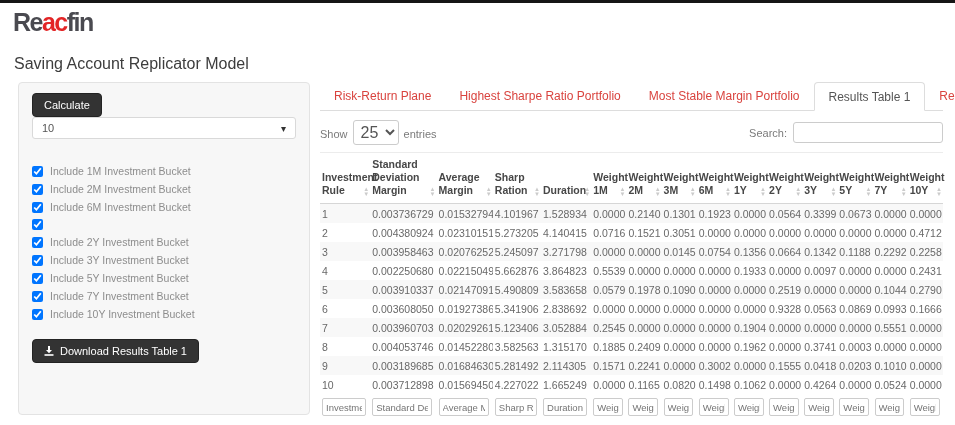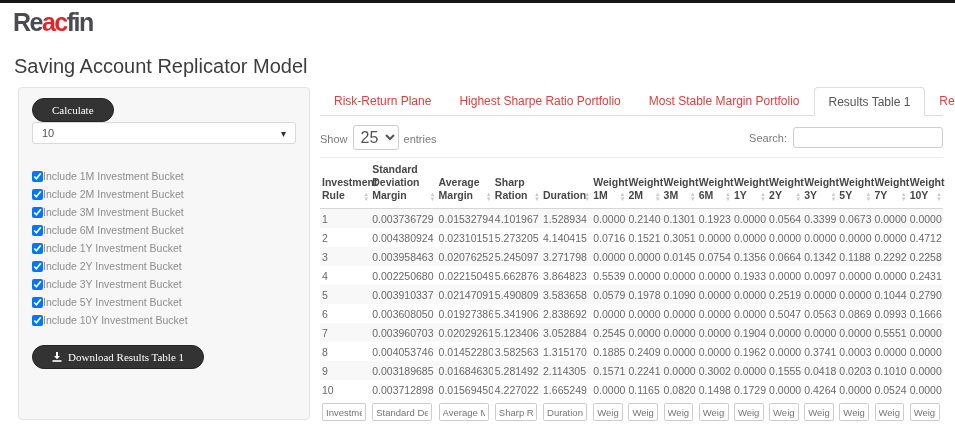--- a/index.html
+++ b/index.html
@@ -6,45 +6,45 @@
   html,body { margin:0; padding:0; }
   body {
     width:955px; height:425px; overflow:hidden;
     background:#fff; color:#333;
     font-family:"Liberation Sans", sans-serif;
   }
   .topbar { height:3px; background:#161616; }
   .logo { margin:7px 0 0 13px; font-size:25px; font-weight:bold; letter-spacing:-1.5px; line-height:1; }
   .logo .seg-gray { color:#4a4a50; }
   .logo .seg-red  { color:#e32526; }
-  h1.page-title { margin:20px 0 9px 14px; font-size:20px; font-weight:400; color:#3d3d3d; }
+  h1.page-title { margin:20px 0 9px 14px; font-size:16px; font-weight:400; color:#3d3d3d; }
 
   .layout { display:flex; align-items:flex-start; }
 
   
   .panel {
     margin-left:18px; width:292px; height:333px;
     background:#f7f7f7; border:1px solid #e3e3e3; border-radius:4px;
     padding:10px 13px 12px; flex-shrink:0;
   }
   .btn-dark {
     display:inline-flex; align-items:center; gap:6px;
-    background:#333; color:#fff; border:1px solid #232323; border-radius:12px;
-    font-size:11px; padding:5px 19px; cursor:pointer;
-    font-family:Liberation Serif, serif;
+    background:#333; color:#fff; border:1px solid #232323; border-radius:4px;
+    font-size:11px; padding:5px 11px; cursor:pointer;
+    font-family:Liberation Sans, sans-serif;
   }
   .field-label { font-size:10.5px; color:#8d8d8d; margin:15px 0 5px; }
   .fake-select {
     background:#fff; border:1px solid #d9d9d9; border-radius:3px;
     height:22px; padding:0 9px; font-size:11px; color:#555;
     display:flex; align-items:center; justify-content:space-between; cursor:pointer;
   }
   .fake-select .caret { color:#333; font-size:10px; }
   .cb-list { margin-top:26px; }
-  .cb-row { display:flex; align-items:center; gap:0; font-size:10.5px; color:#8d8d8d; margin-bottom:6px; cursor:pointer; }
+  .cb-row { display:flex; align-items:center; gap:7px; font-size:10.5px; color:#8d8d8d; margin-bottom:6px; cursor:pointer; }
   .cb-row input { width:11px; height:11px; margin:0; }
   .dl-btn { margin-top:13px; }
   .dl-icon { display:inline-block; }
 
   
   .main { flex:1; margin:0 12px 0 10px; min-width:0; }
   ul.tabs {
     list-style:none; display:flex; margin:0; padding:0;
     border-bottom:1px solid #ddd; font-size:12px;
   }
@@ -101,41 +101,40 @@
         <label class="cb-row">
           <input type="checkbox" checked="" style="">
           <span>Include 1M Investment Bucket</span>
         </label>
         <label class="cb-row">
           <input type="checkbox" checked="" style="">
           <span>Include 2M Investment Bucket</span>
         </label>
         <label class="cb-row">
           <input type="checkbox" checked="" style="">
-          <span>Include 3M Investment Bucket</span>
-        </label>
-        <label class="cb-row">
-          <input type="checkbox" checked="" style="">
           <span>Include 6M Investment Bucket</span>
         </label>
         <label class="cb-row">
           <input type="checkbox" checked="" style="">
-          <span>Include 1Y Investment Bucket</span>
         </label>
         <label class="cb-row">
           <input type="checkbox" checked="" style="">
           <span>Include 2Y Investment Bucket</span>
         </label>
         <label class="cb-row">
           <input type="checkbox" checked="" style="">
           <span>Include 3Y Investment Bucket</span>
         </label>
         <label class="cb-row">
           <input type="checkbox" checked="" style="">
           <span>Include 5Y Investment Bucket</span>
+        </label>
+        <label class="cb-row">
+          <input type="checkbox" checked="" style="">
+          <span>Include 7Y Investment Bucket</span>
         </label>
         <label class="cb-row">
           <input type="checkbox" checked="" style="">
           <span>Include 10Y Investment Bucket</span>
         </label>
       </div>
     <button class="btn-dark dl-btn">
       <svg class="dl-icon" width="10" height="10" viewBox="0 0 10 10">
           <path d="M4 0h2v4h2L5 7.2 2 4h2z" fill="#fff"></path>
           <rect x="0.5" y="8.2" width="9" height="1.6" fill="#fff"></rect>
@@ -347,21 +346,21 @@
             <td>6</td>
             <td>0.003608050</td>
             <td>0.01927386</td>
             <td>5.341906</td>
             <td>2.838692</td>
             <td>0.0000</td>
             <td>0.0000</td>
             <td>0.0000</td>
             <td>0.0000</td>
             <td>0.0000</td>
-            <td>0.5047</td>
+            <td>0.9328</td>
             <td>0.0563</td>
             <td>0.0869</td>
             <td>0.0993</td>
             <td>0.1666</td>
           </tr>
           <tr>
             <td>7</td>
             <td>0.003960703</td>
             <td>0.02029261</td>
             <td>5.123406</td>
@@ -414,21 +413,21 @@
           <tr>
             <td>10</td>
             <td>0.003712898</td>
             <td>0.01569450</td>
             <td>4.227022</td>
             <td>1.665249</td>
             <td>0.0000</td>
             <td>0.1165</td>
             <td>0.0820</td>
             <td>0.1498</td>
-            <td>0.1729</td>
+            <td>0.1062</td>
             <td>0.0000</td>
             <td>0.4264</td>
             <td>0.0000</td>
             <td>0.0524</td>
             <td>0.0000</td>
           </tr>
         </tbody>
       <tfoot>
           <tr id="tfoot-row">
             <td><input type="text" placeholder="Investment Rule" style=""></td>

